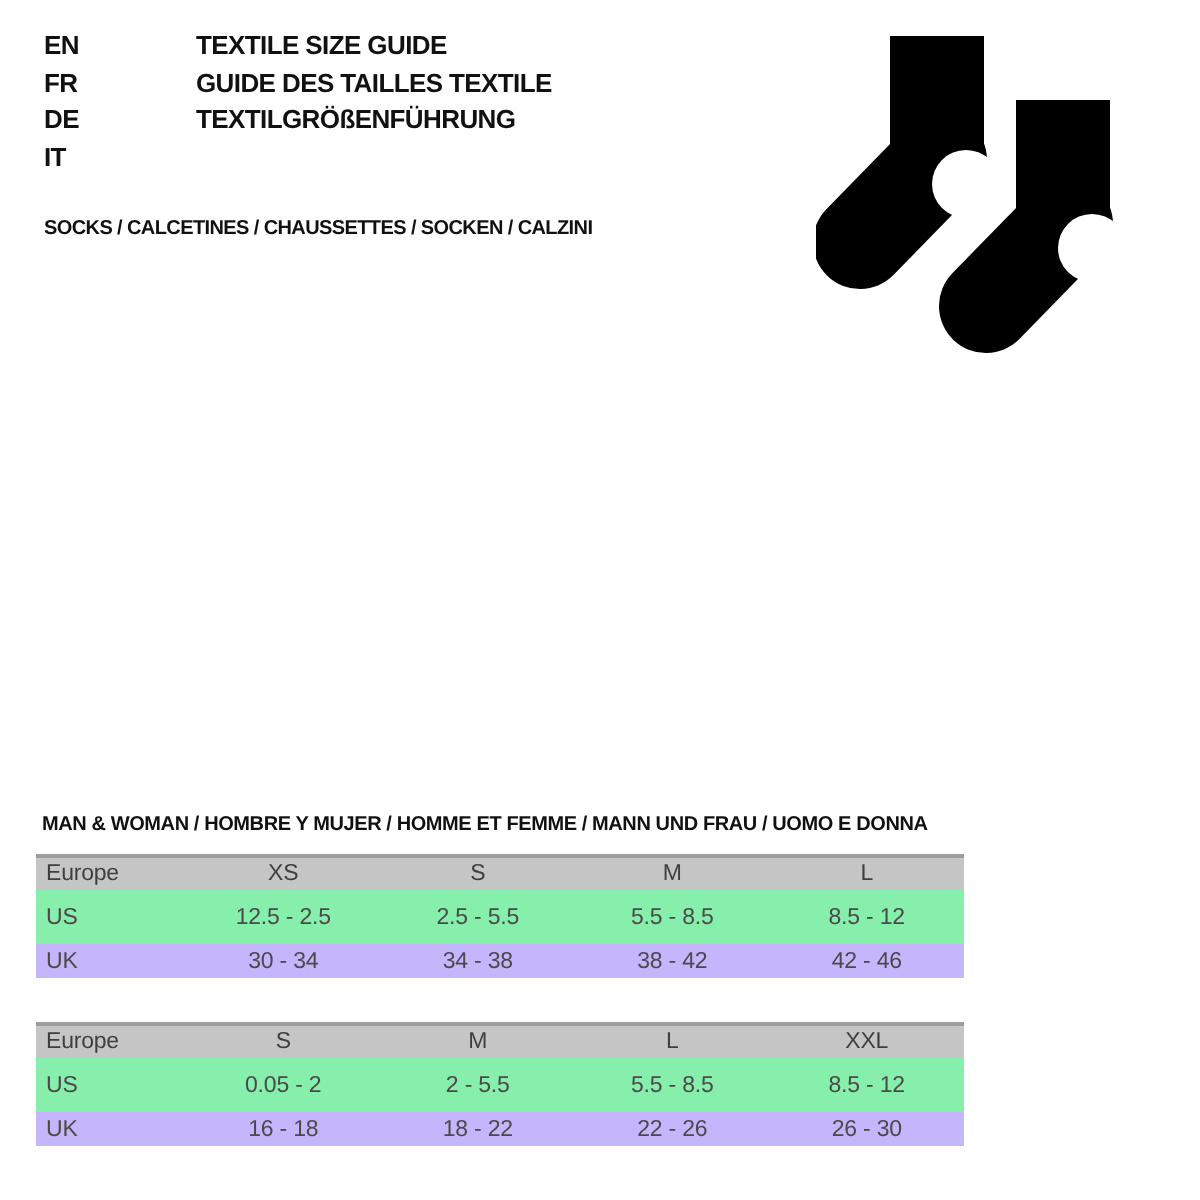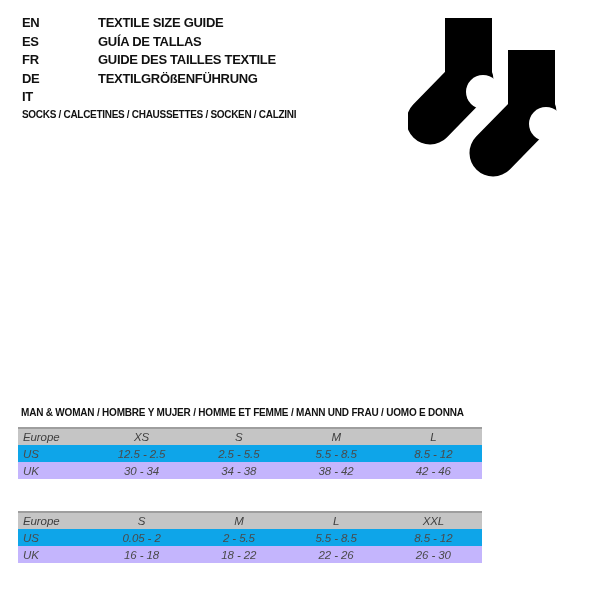--- a/index.html
+++ b/index.html
@@ -76,38 +76,34 @@
     font-size: 11.5px;
     color: #4a4a4a;
     letter-spacing: -0.1px;
   }
   .row.head {
     height: 18px;
     background: #c5c5c5;
     border-top: 2px solid #9e9e9e;
     color: #3f3f3f;
   }
-  .row.r-us { height: 17px; background: #0ea5e9; }
+  .row.r-us { height: 27px; background: #86efac; }
   .row.r-uk { height: 17px; background: #c4b5fd; }
-  .cell { text-align: center; font-style: italic; }
+  .cell { text-align: center; }
   .cell.first { text-align: left; padding-left: 5px; }
 </style>
 </head>
 <body>
 
 <div class="page">
 
   <div class="lang-block">
     <div class="lang-row">
       <span class="lang-code">EN</span>
       <span class="lang-label">TEXTILE SIZE GUIDE</span>
-    </div>
-    <div class="lang-row">
-      <span class="lang-code">ES</span>
-      <span class="lang-label">GUÍA DE TALLAS</span>
     </div>
     <div class="lang-row">
       <span class="lang-code">FR</span>
       <span class="lang-label">GUIDE DES TAILLES TEXTILE</span>
     </div>
     <div class="lang-row">
       <span class="lang-code">DE</span>
       <span class="lang-label">TEXTILGRÖßENFÜHRUNG</span>
     </div>
     <div class="lang-row">

